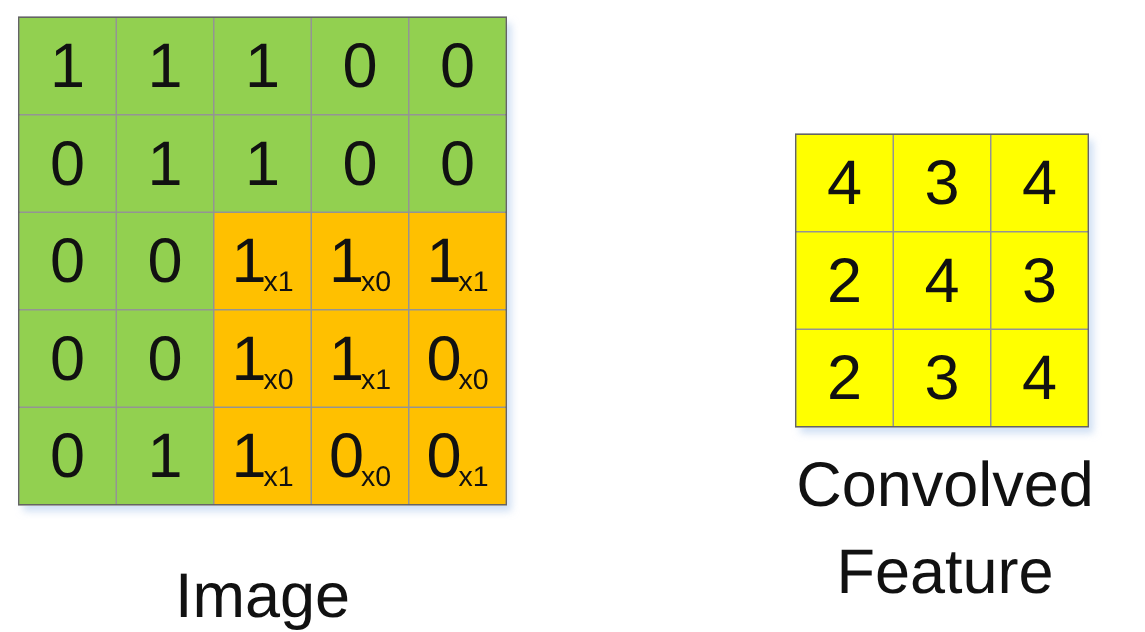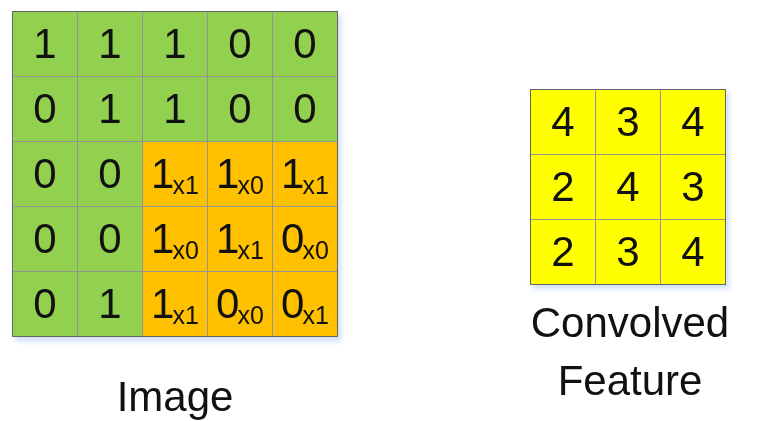--- a/index.html
+++ b/index.html
@@ -43,21 +43,21 @@
     font-size: 42px;
     line-height: 1;
     color: #111111;
   }
   .cell.green  { background: var(--green); }
   .cell.orange { background: var(--orange); }
   .cell.yellow { background: var(--yellow); }
   .cell .num { display: inline-block; }
   .cell .sub {
     display: inline-block;
-    font-size: 25px;
+    font-size: 19px;
     line-height: 1;
     align-self: flex-end;
     margin: 0 0 8px -2px;
   }
   .caption {
     position: absolute;
     text-align: center;
     font-size: 42px;
     line-height: 58px;
     color: #111111;

